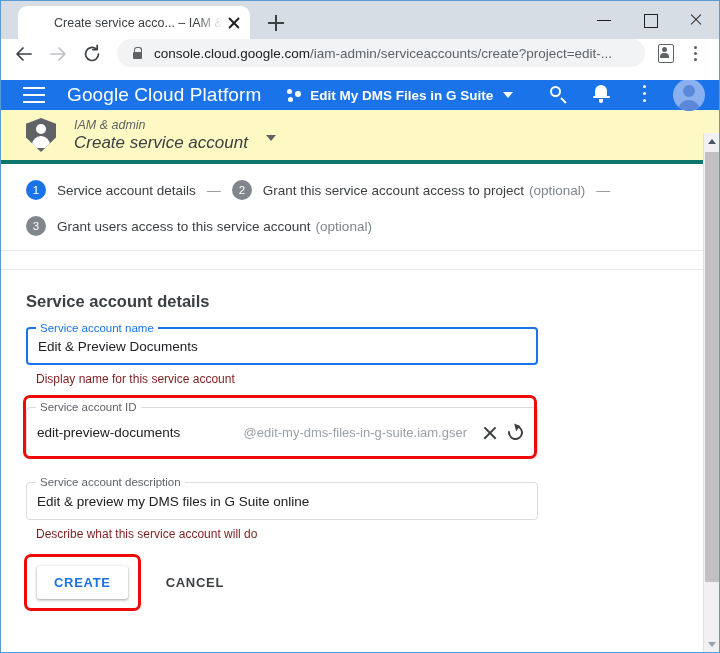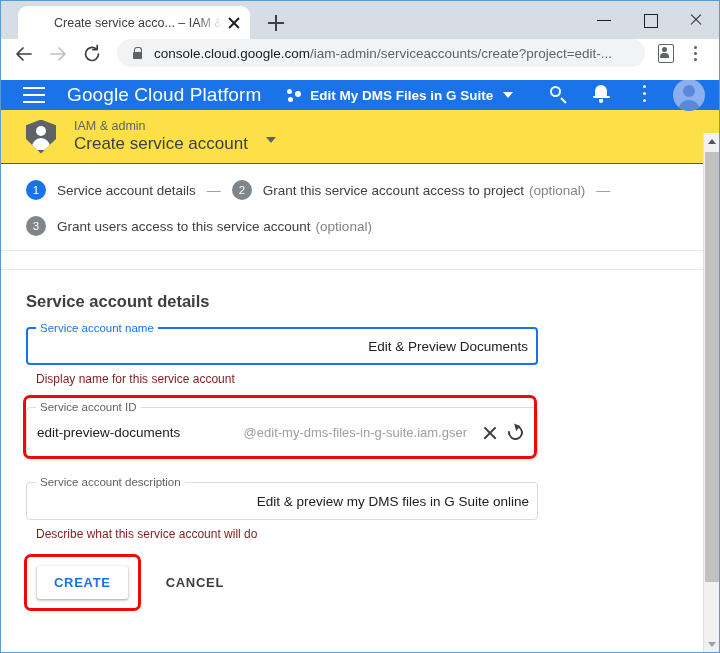--- a/index.html
+++ b/index.html
@@ -338,25 +338,26 @@
   .avatar::after {
     content: "";
     position: absolute; left: 5px; top: 21px;
     width: 22px; height: 16px; border-radius: 11px 11px 0 0;
     background: #5b88d8;
   }
 
   
   .pagehead {
     height: 54px;
-    background: #fde047;
+    background: #fef9c3;
     display: flex;
     align-items: center;
     padding-left: 25px;
-    border-bottom: 1px solid #0f766e;
+    border-bottom: 4px solid #0f766e;
+    font-style: italic;
   }
   .shield-big {
     width: 30px; height: 34px;
     flex: 0 0 30px;
     margin-right: 18px;
     background: #5f6368;
     -webkit-clip-path: polygon(50% 0%, 100% 17%, 100% 57%, 50% 100%, 0% 57%, 0% 17%);
     clip-path: polygon(50% 0%, 100% 17%, 100% 57%, 50% 100%, 0% 57%, 0% 17%);
     position: relative;
   }
@@ -437,21 +438,20 @@
   .fbox {
     position: relative;
     width: 512px;
     height: 38px;
     border: 1px solid #dadce0;
     border-radius: 4px;
     display: flex;
     align-items: center;
     padding: 0 8px 0 10px;
     background: #ffffff;
-    justify-content: flex-end;
   }
   .fbox.focused { border: 2px solid #1a73e8; }
   .flabel {
     position: absolute;
     top: -7px; left: 9px;
     background: #ffffff;
     padding: 0 4px;
     font-size: 11.5px;
     color: #5f6368;
     white-space: nowrap;

